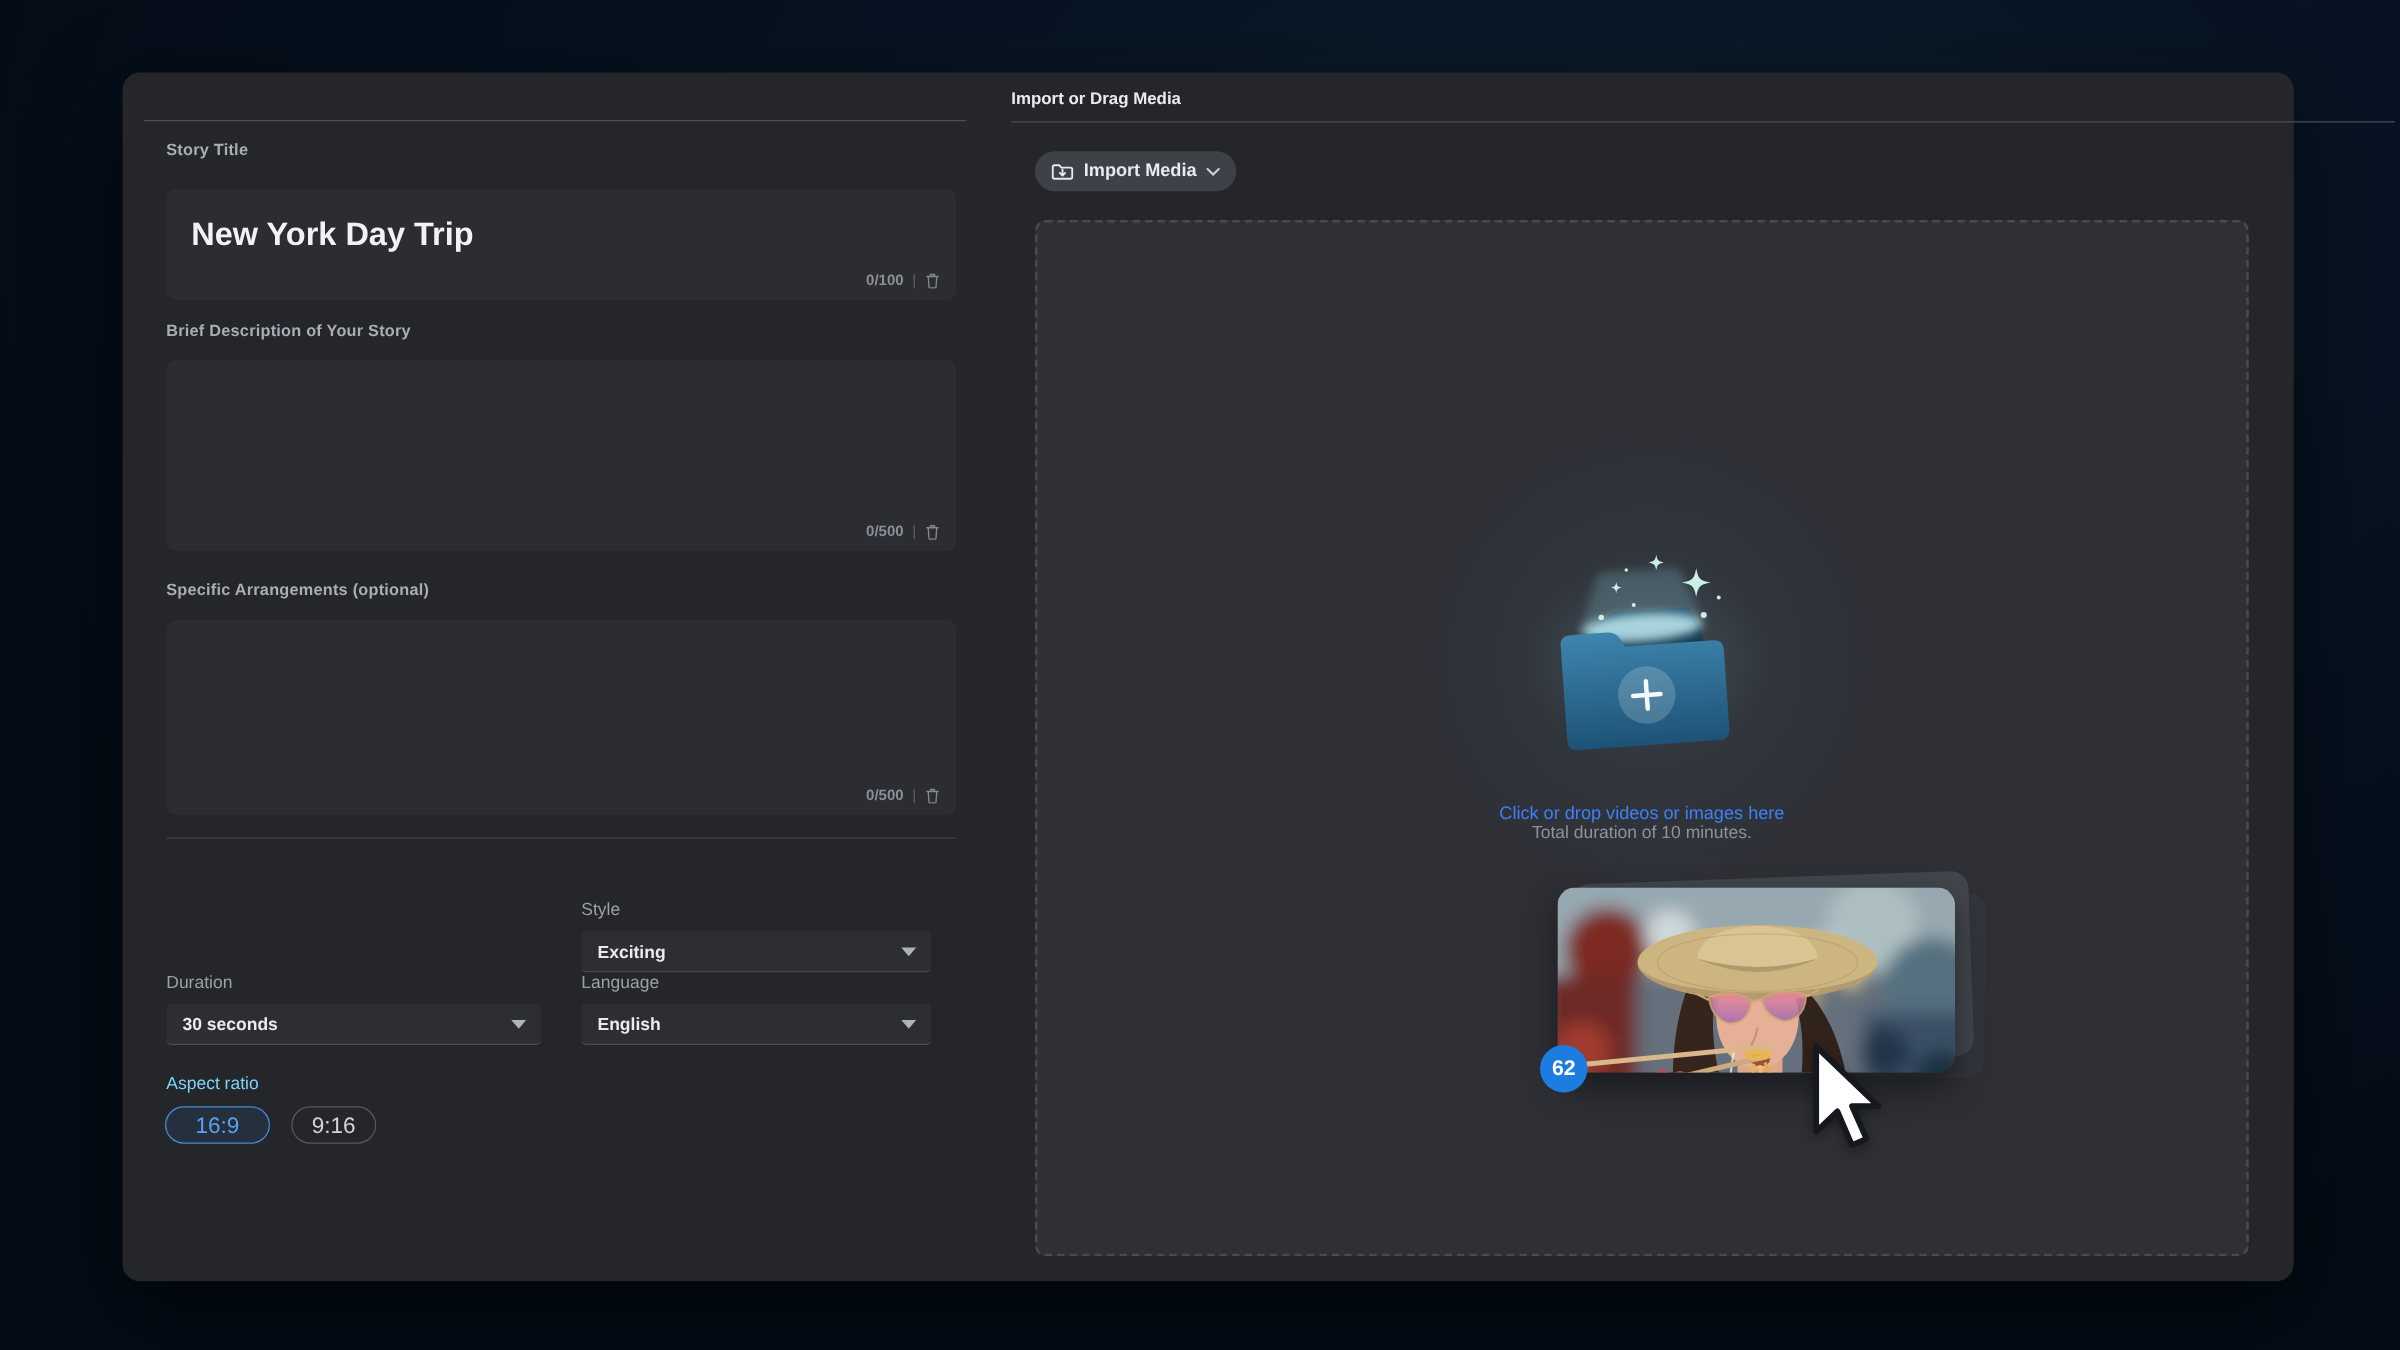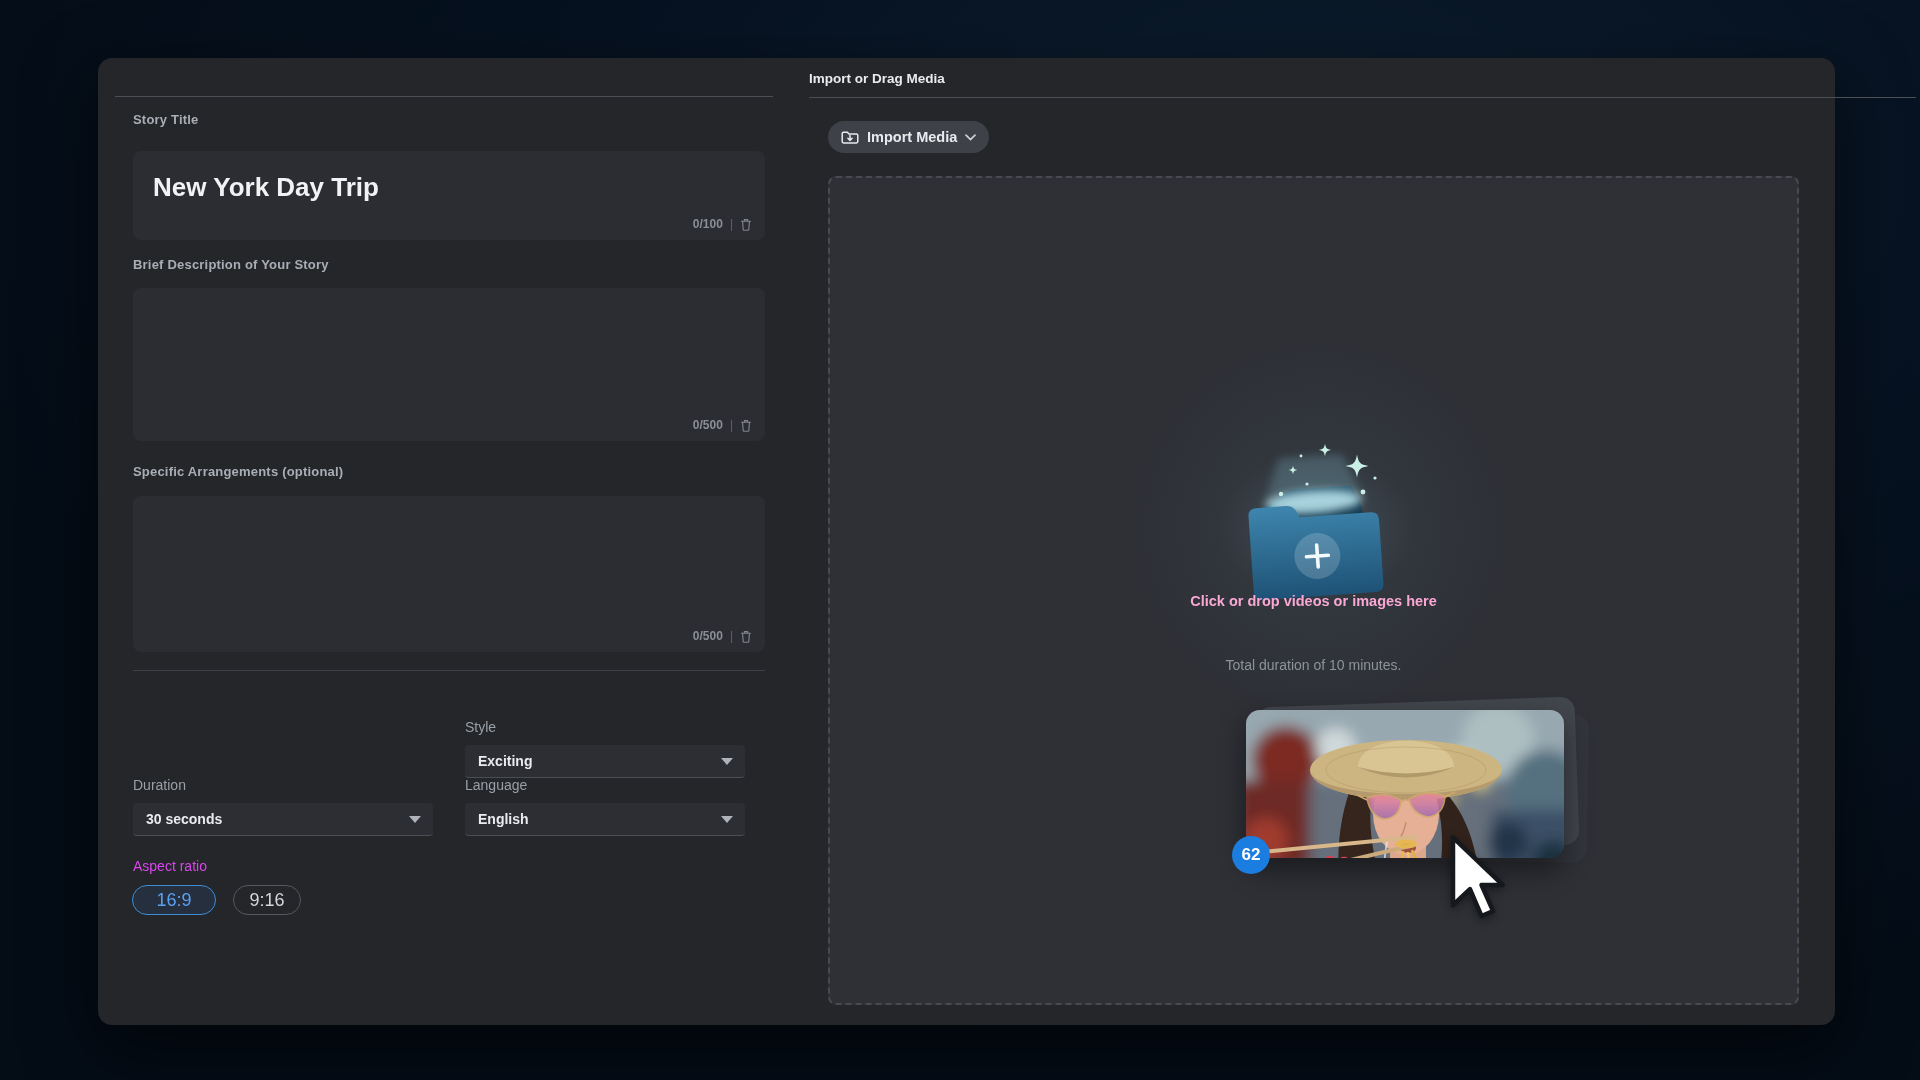--- a/index.html
+++ b/index.html
@@ -31,21 +31,21 @@
   .select-cell { position:absolute; }
   .select-label { font-size:14px; color:#9aa0a8; margin-bottom:10px; }
   .select-box { position:relative; height:33px; background:#2c2e34;
     border-radius:4px; border-bottom:1px solid #4b4e55;
     display:flex; align-items:center; padding:0 30px 0 13px; cursor:default; }
   .select-value { font-size:14px; font-weight:600; color:#e9ebee; }
   .select-caret { position:absolute; right:12px; top:13px; width:0; height:0;
     border-left:6px solid transparent; border-right:6px solid transparent;
     border-top:7px solid #aeb2b9; }
 
-  .aspect-label { position:absolute; font-size:14px; color:#d946ef; }
+  .aspect-label { position:absolute; font-size:14px; color:#7dd3fc; }
   .pill { position:absolute; height:30px; border-radius:15px;
     display:flex; align-items:center; justify-content:center;
     font-size:18px; font-weight:400; }
   .pill.sel { border:1.5px solid #3f8cdb; background:rgba(59,130,246,.10);
     color:#5ba0f0; }
   .pill.unsel { border:1.5px solid #54585f; background:transparent; color:#d2d5da; }
 
   
   .media-header { position:absolute; left:711px; top:13px; font-size:13.5px;
     font-weight:700; color:#e9ebee; }
@@ -53,22 +53,22 @@
     padding:0 13px; border-radius:16px; background:#3e4147; border:none;
     display:flex; align-items:center; gap:8px; cursor:pointer; }
   .import-btn span { font-size:14.5px; font-weight:600; color:#e9ebee; }
 
   .dropzone { position:absolute; left:730px; top:118px; width:971px; height:829px;
     border-radius:8px; background:#2e3036; border:2px dashed #474a51; }
   .dz-glow { position:absolute; left:300px; top:160px; width:380px; height:380px;
     border-radius:50%;
     background:radial-gradient(circle, rgba(125,185,215,.08) 0%, rgba(125,185,215,0) 70%); }
   .folder-illo { position:absolute; left:375px; top:262px; }
-  .dz-title { position:absolute; left:0; top:415px; width:100%; text-align:center;
-    font-size:14.5px; font-weight:700; color:#f9a8d4; }
+  .dz-title { position:absolute; left:0; top:465px; width:100%; text-align:center;
+    font-size:14.5px; font-weight:400; color:#3b82f6; }
   .dz-sub { position:absolute; left:0; top:479px; width:100%; text-align:center;
     font-size:14px; color:#8d929b; }
 
   .thumb-stack { position:absolute; left:416px; top:532px; width:318px; height:148px; }
   .stack-card { position:absolute; inset:0; border-radius:14px; }
   .stack-b { background:#32353b; transform:translate(24px,2px) rotate(1deg); }
   .stack-a { background:#42464d; transform:translate(13px,-8px) rotate(-2deg); }
   .thumb-main { position:absolute; inset:0; border-radius:14px; overflow:hidden;
     box-shadow:0 12px 28px rgba(0,0,0,.45); }
   .badge { position:absolute; left:-14px; bottom:-16px; width:38px; height:38px;

